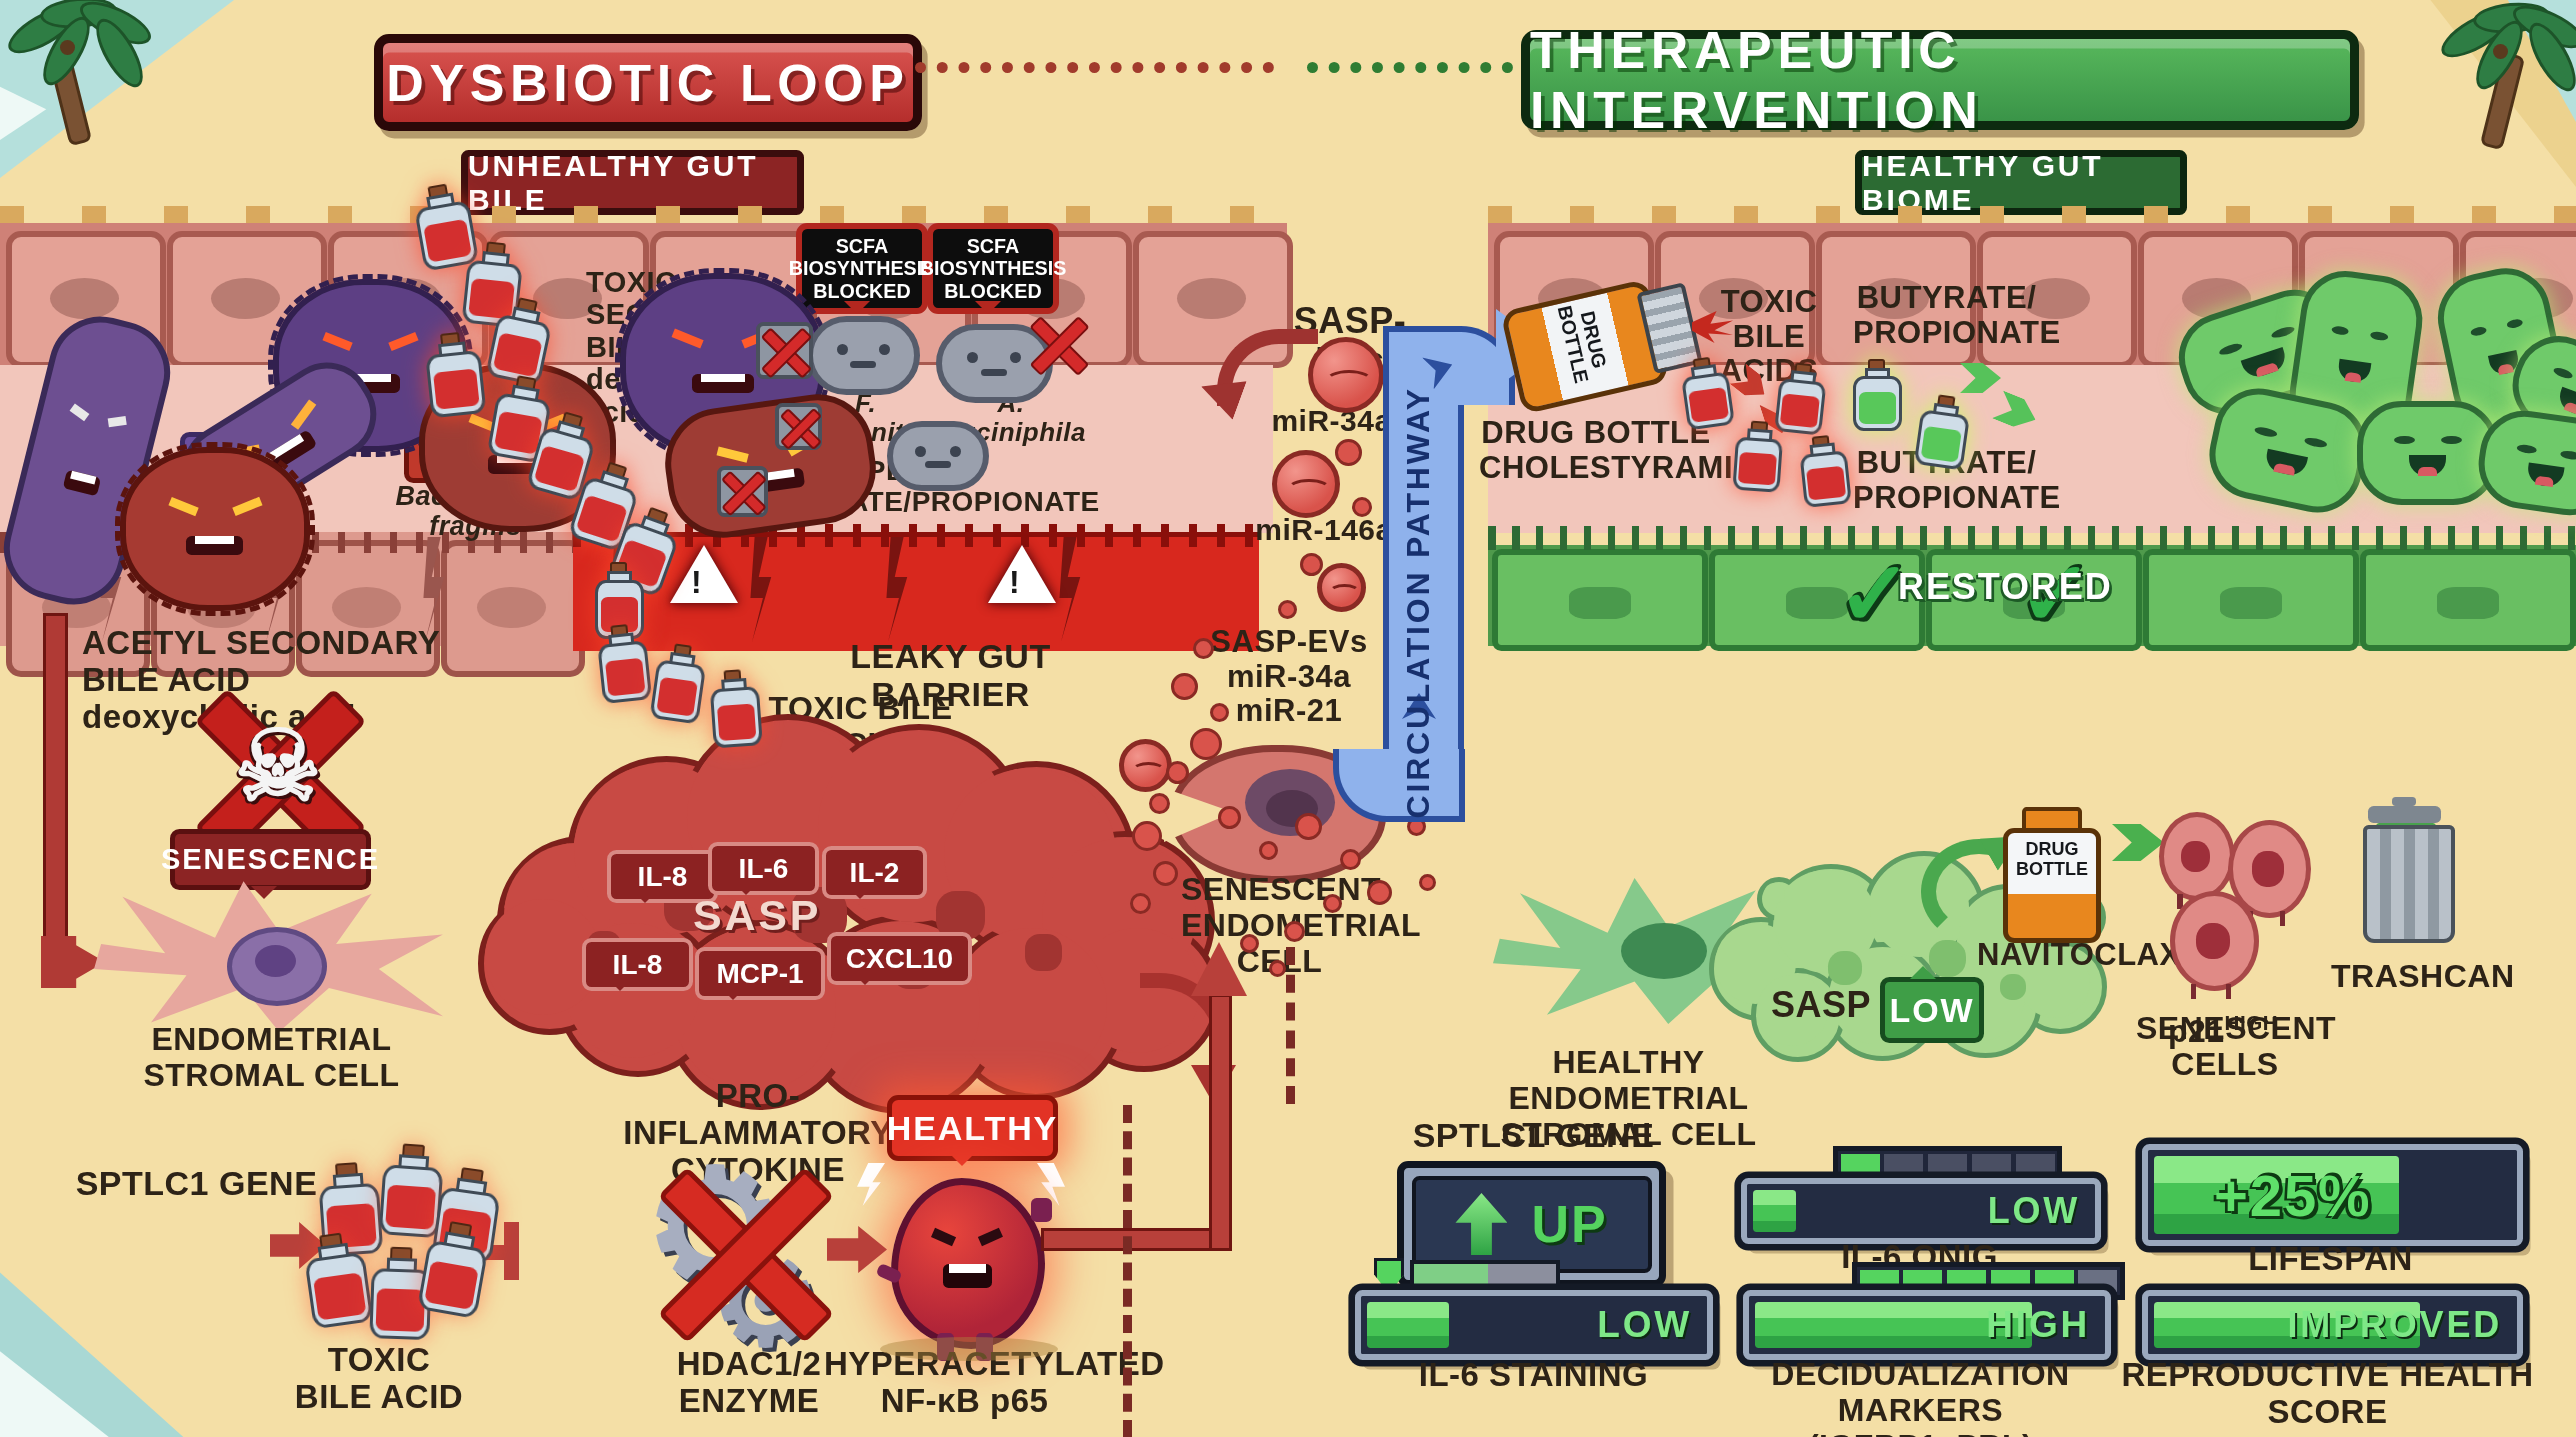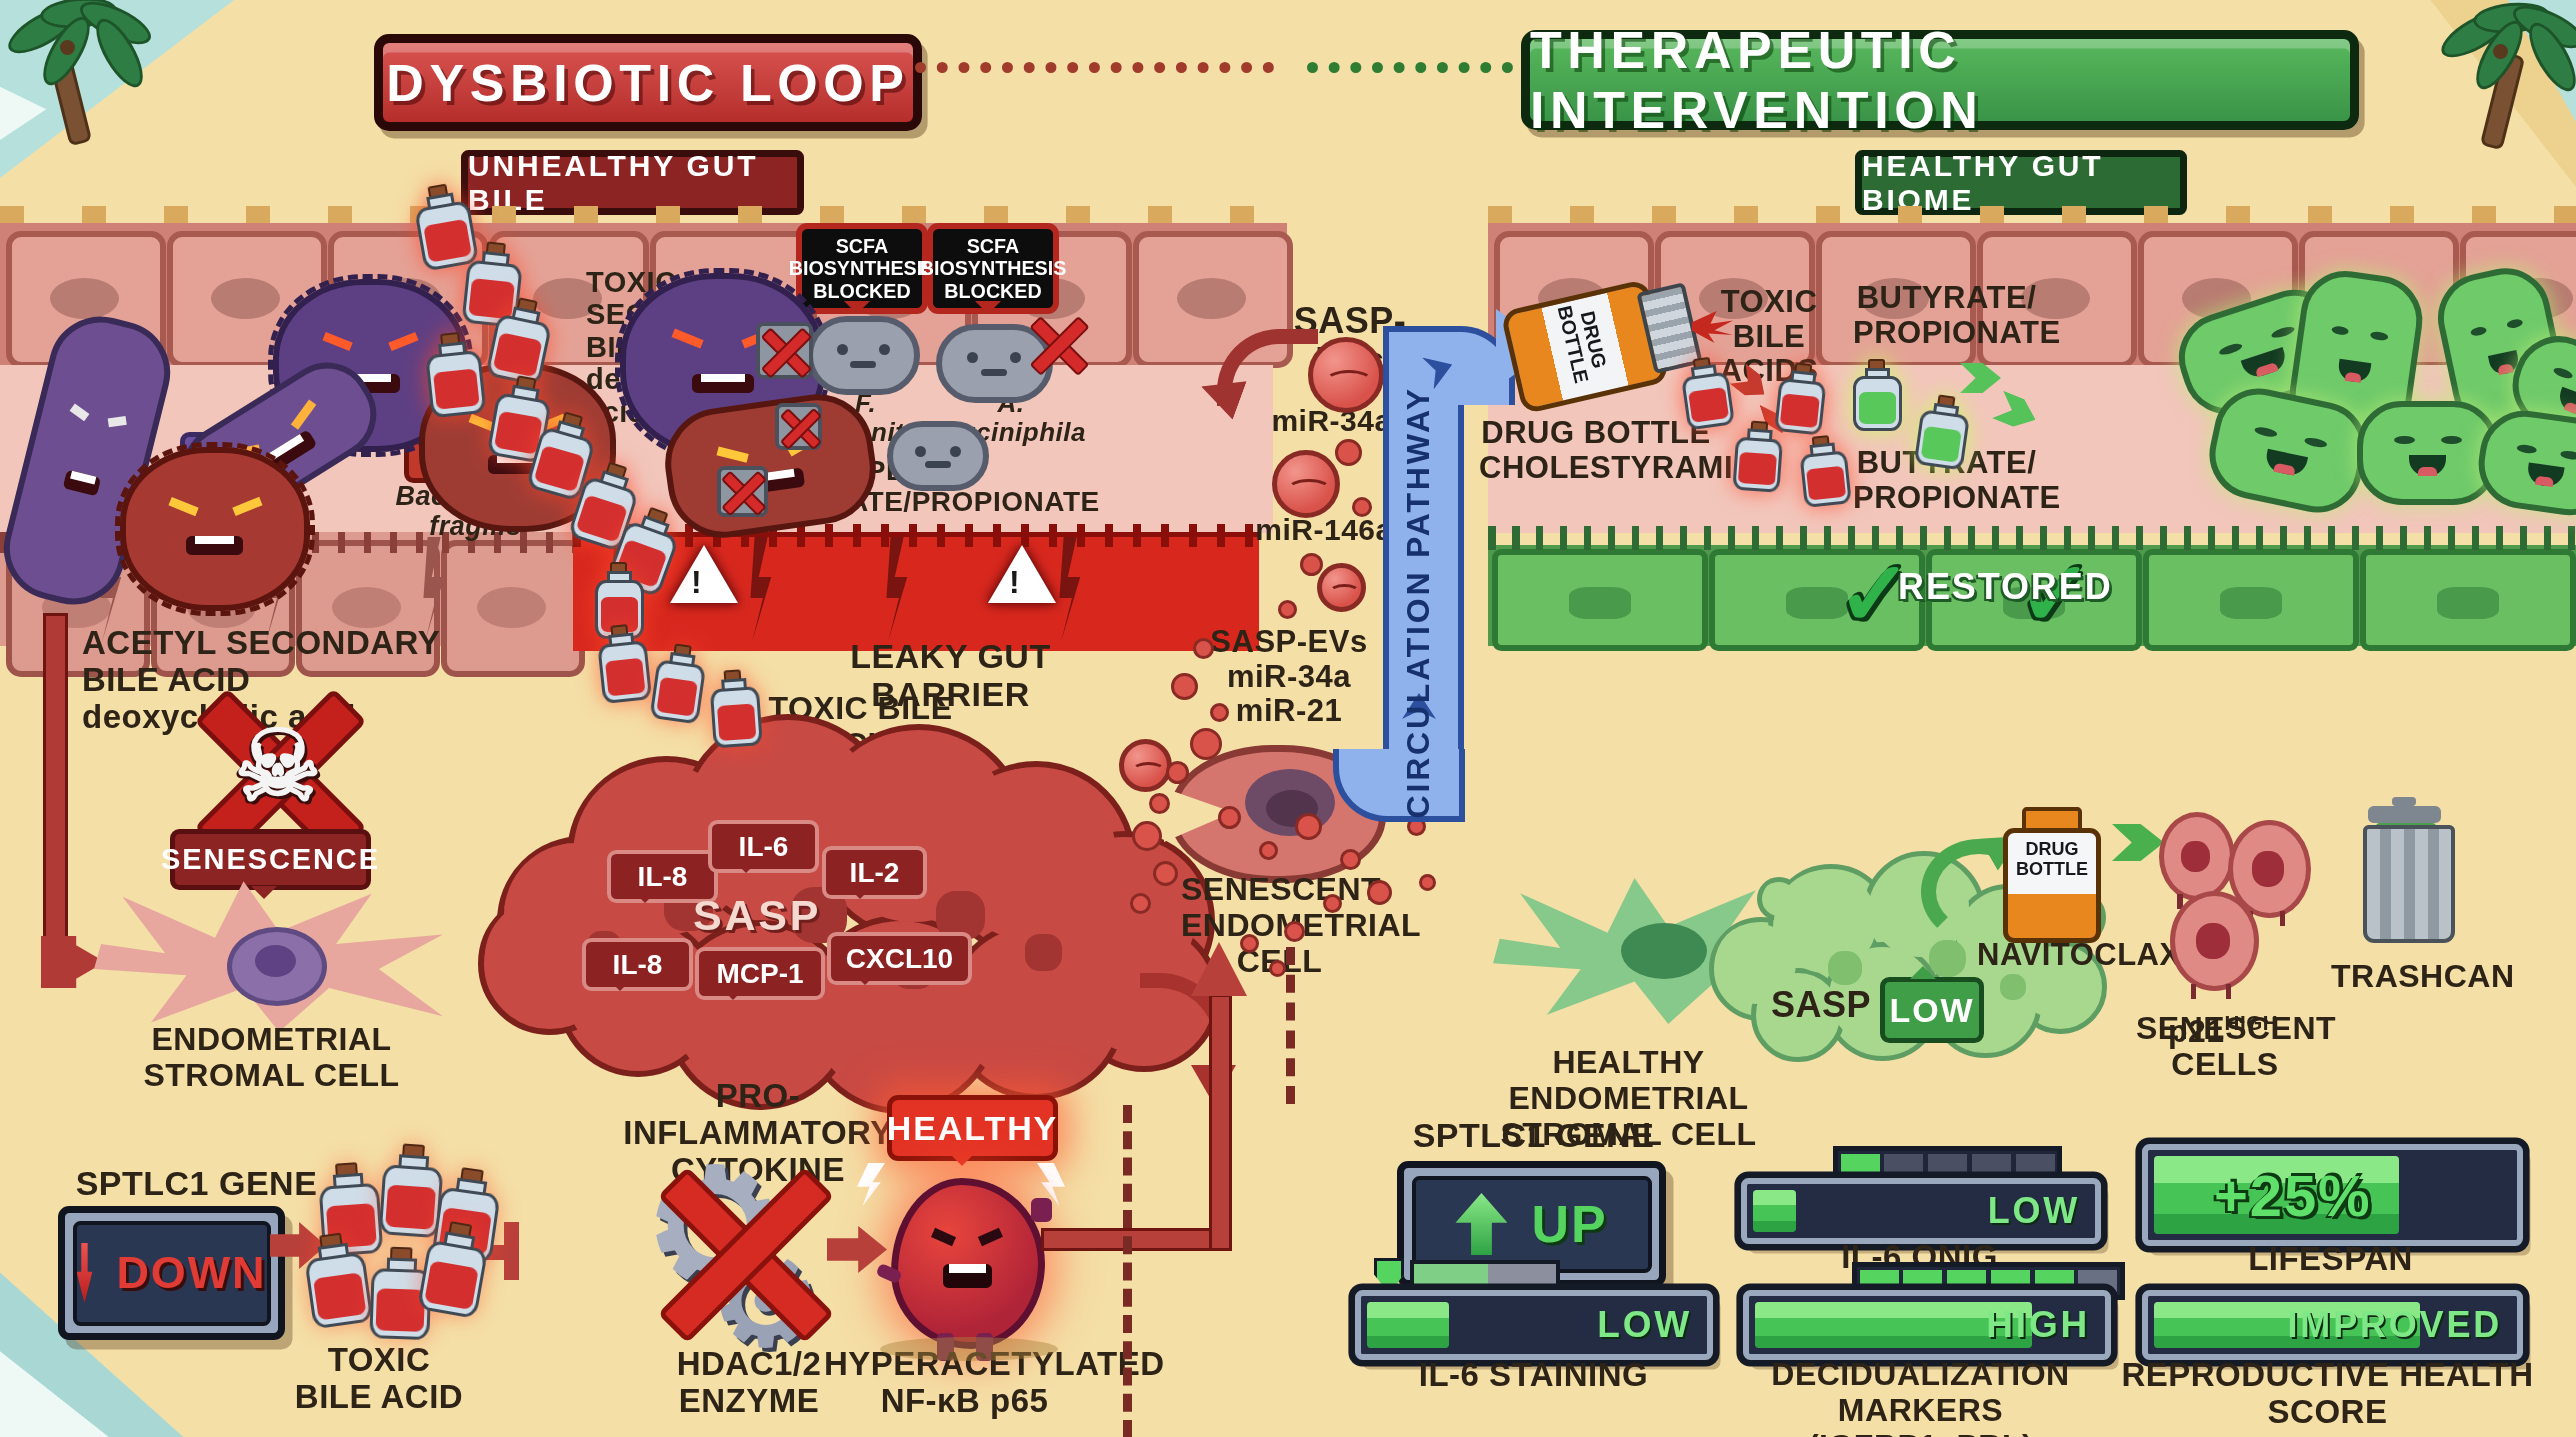--- a/index.html
+++ b/index.html
@@ -285,21 +285,21 @@
       <div style="position: absolute; left: 271px; top: 112px; width: 56px; height: 56px; background: rgb(162, 52, 49); border-radius: 40%;"></div>
       <div style="position: absolute; left: 416px; top: 116px; width: 49px; height: 49px; background: rgb(162, 52, 49); border-radius: 40%;"></div>
       <div style="position: absolute; left: 206px; top: 173px; width: 37px; height: 37px; background: rgb(162, 52, 49); border-radius: 40%;"></div>
       <div style="position: absolute; left: 371px; top: 169px; width: 45px; height: 45px; background: rgb(162, 52, 49); border-radius: 40%;"></div>
       <div style="position: absolute; left: 505px; top: 159px; width: 37px; height: 37px; background: rgb(162, 52, 49); border-radius: 40%;"></div>
       <div style="position: absolute; left: 67px; top: 156px; width: 34px; height: 34px; background: rgb(162, 52, 49); border-radius: 40%;"></div>
     </div>
   <div class="cytok" style="left:607px;top:850px;width:103px;height:45px;">
       <span>IL-8</span>
     </div>
-  <div class="cytok" style="left:708px;top:820px;width:103px;height:45px;justify-content:center;">
+  <div class="cytok" style="left:708px;top:842px;width:103px;height:45px;justify-content:center;">
       <span>IL-6</span>
     </div>
   <div class="cytok" style="left:822px;top:846px;width:97px;height:45px;">
       <span>IL-2</span>
     </div>
   <div class="t" style="left:693px;top:891px;width:112px;font-size:43px;color:#f3d9cf;text-shadow:2.8px 2.8px 0 #701f1d;letter-spacing:2.8px;">SASP</div>
   <div class="cytok" style="left:582px;top:938px;width:103px;height:45px;">
       <span>IL-8</span>
     </div>
   <div class="cytok" style="left:695px;top:947px;width:122px;height:45px;">
@@ -400,26 +400,20 @@
   <div class="abs" style="left:1402px;top:693px;width:34px;height:26px;background:#2c4f9e;clip-path:polygon(50% 0,100% 100%,50% 68%,0 100%);"></div>
   <div class="abs" style="left:1423px;top:356px;width:34px;height:26px;background:#2c4f9e;clip-path:polygon(50% 0,100% 100%,50% 68%,0 100%);transform:rotate(70deg);"></div>
   <div class="abs" style="left:1387px;top:401px;width:62px;height:403px;display:flex;align-items:center;justify-content:center;">
     <span style="writing-mode:vertical-rl;transform:rotate(180deg);font-weight:bold;font-size:32px;color:#17306e;letter-spacing:2.8px;white-space:nowrap;">CIRCULATION PATHWAY</span>
   </div>
 
   <div class="abs" style="left:1286px;top:947px;height:157px;border-left:9.4px dashed #7a2a24;"></div>
   <div class="abs" style="left:1123px;top:1105px;height:333px;border-left:9.4px dashed #7a2a24;"></div>
 
   <div class="t" style="left:75px;top:1164px;width:243px;font-size:34px;">SPTLC1 GENE</div>
-  <div class="panel" style="left:58px;top:1206px;width:198px;height:105px;">
-    <div class="inner">
-      <div style="width:51px;height:60px;background:linear-gradient(#ef5350,#b71c1c);clip-path:polygon(30% 0,70% 0,70% 48%,100% 48%,50% 100%,0 48%,30% 48%);"></div>
-      <span style="font-size:45px;color:#e03b34;font-weight:bold;text-shadow:2.8px 2.8px 0 #3a0d0d;letter-spacing:1.9px;">DOWN</span>
-    </div>
-  </div>
   <div class="arrowR" style="left:270px;top:1222px;width:56px;height:47px;"></div>
   <div class="t" style="left:290px;top:1342px;width:178px;font-size:33px;">TOXIC
 BILE ACID</div>
   <div class="abs" style="left:451px;top:1245px;width:54px;height:15px;background:#b8403a;"></div>
   <div class="abs" style="left:504px;top:1222px;width:15px;height:58px;background:#b8403a;"></div>
 
   <div class="t" style="left:644px;top:1138px;font-size:159px;color:#a7aec0;text-shadow:3.7px 3.7px 0 #3a4050;">⚙</div>
   <div class="t" style="left:711px;top:1234px;font-size:122px;color:#9aa2b6;text-shadow:3.7px 3.7px 0 #3a4050;">⚙</div>
   <div class="abs" style="left:642px;top:1234px;width:198px;height:32px;background:#d62b22;border:5.6px solid #8a120c;border-radius:7.5px;transform:rotate(45deg);"></div>
   <div class="abs" style="left:642px;top:1234px;width:198px;height:32px;background:#d62b22;border:5.6px solid #8a120c;border-radius:7.5px;transform:rotate(-45deg);"></div>

